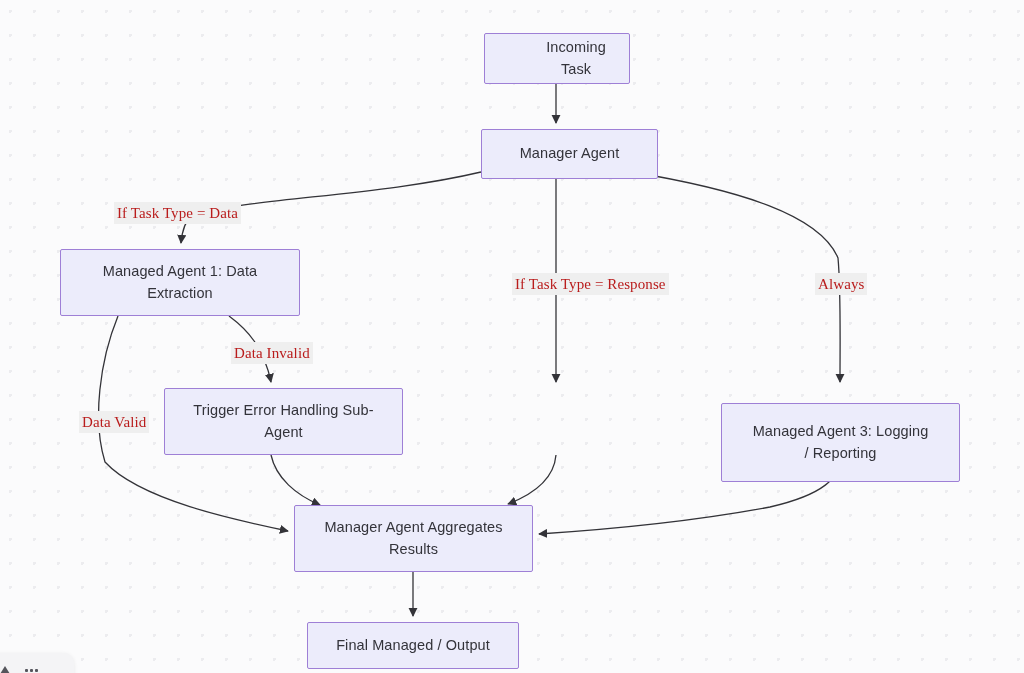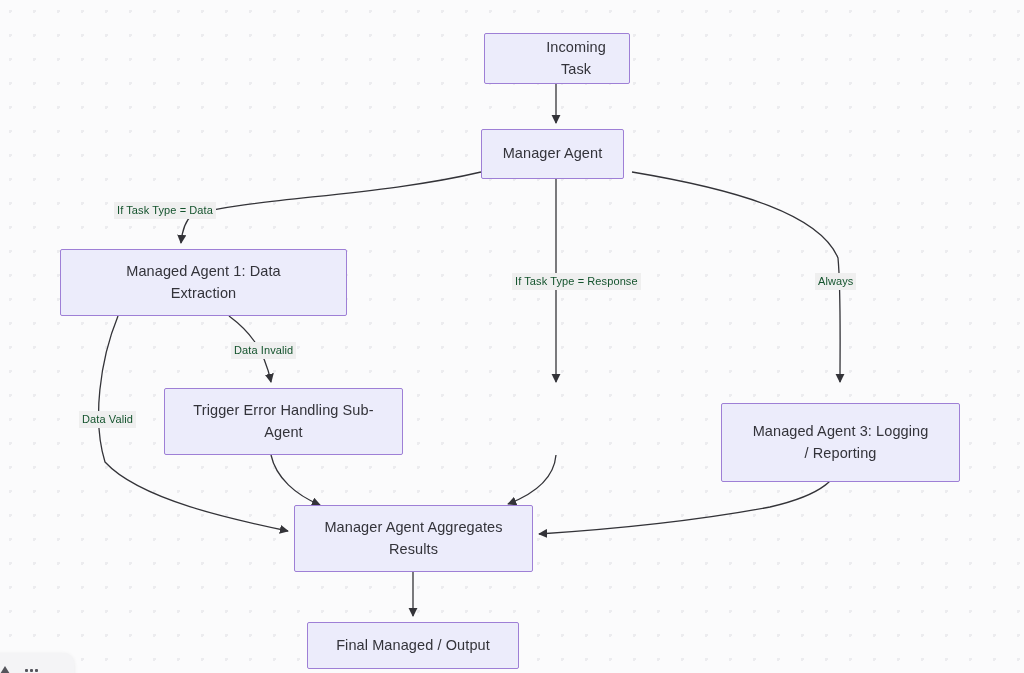--- a/index.html
+++ b/index.html
@@ -59,26 +59,27 @@
     padding: 6px 10px;
     letter-spacing: 0.1px;
   }
 
   .node-label { display: block; white-space: pre-line; }
 
   
   .edge-label {
     position: absolute;
     background: #efefef;
-    color: #14532d;
-    font-size: 11px;
+    color: #b91c1c;
+    font-size: 15px;
     line-height: 1.2;
     padding: 2px 3px;
     white-space: nowrap;
     letter-spacing: 0.1px;
+    font-family: Liberation Serif, serif;
   }
 
   
   #bottom-controls {
     position: absolute;
     left: -12px;
     bottom: -14px;
     width: 86px;
     height: 34px;
     background: #f4f4f6;
@@ -137,25 +138,25 @@
 
     <path class="edge" d="M 840,455 C 842,478 822,495 770,507 C 690,522 600,530 539,534" marker-end="url(#arrow)"></path>
 
     <path class="edge" d="M 413,572 L 413,616" marker-end="url(#arrow)"></path>
   </svg>
 
   <div class="node" style="left:484px; top:33px; width:146px; height:51px;padding-left:48px;">
     <span class="node-label">Incoming Task</span>
   </div>
 
-  <div class="node" style="left:481px; top:129px; width:143px; height:50px;">
+  <div class="node" style="left:481px; top:129px; width:177px; height:50px;">
     <span class="node-label">Manager Agent</span>
   </div>
 
-  <div class="node" style="left:60px; top:249px; width:287px; height:67px;">
+  <div class="node" style="left:60px; top:249px; width:240px; height:67px;">
     <span class="node-label">Managed Agent 1: Data
 Extraction</span>
   </div>
 
   <div class="node" style="left:152px; top:388px; width:239px; height:67px;margin-left:12px;">
     <span class="node-label">Trigger Error Handling Sub-
 Agent</span>
   </div>
 
 

